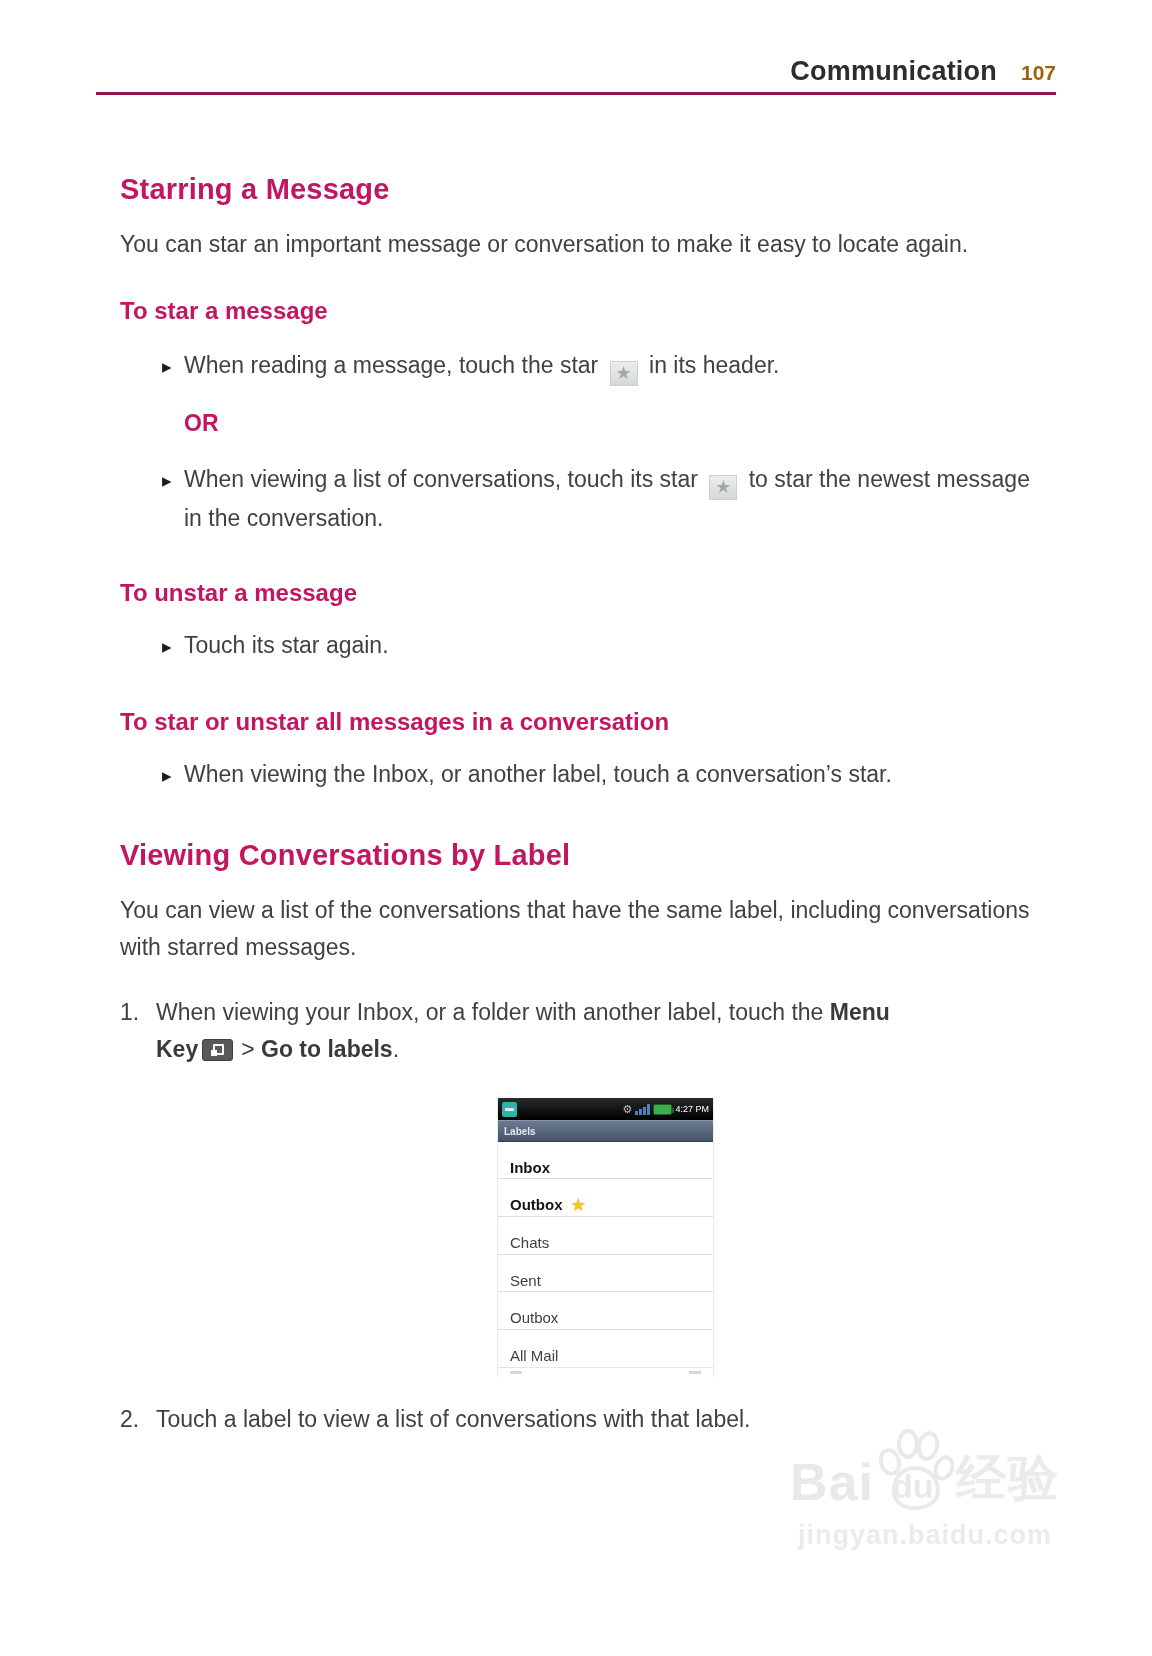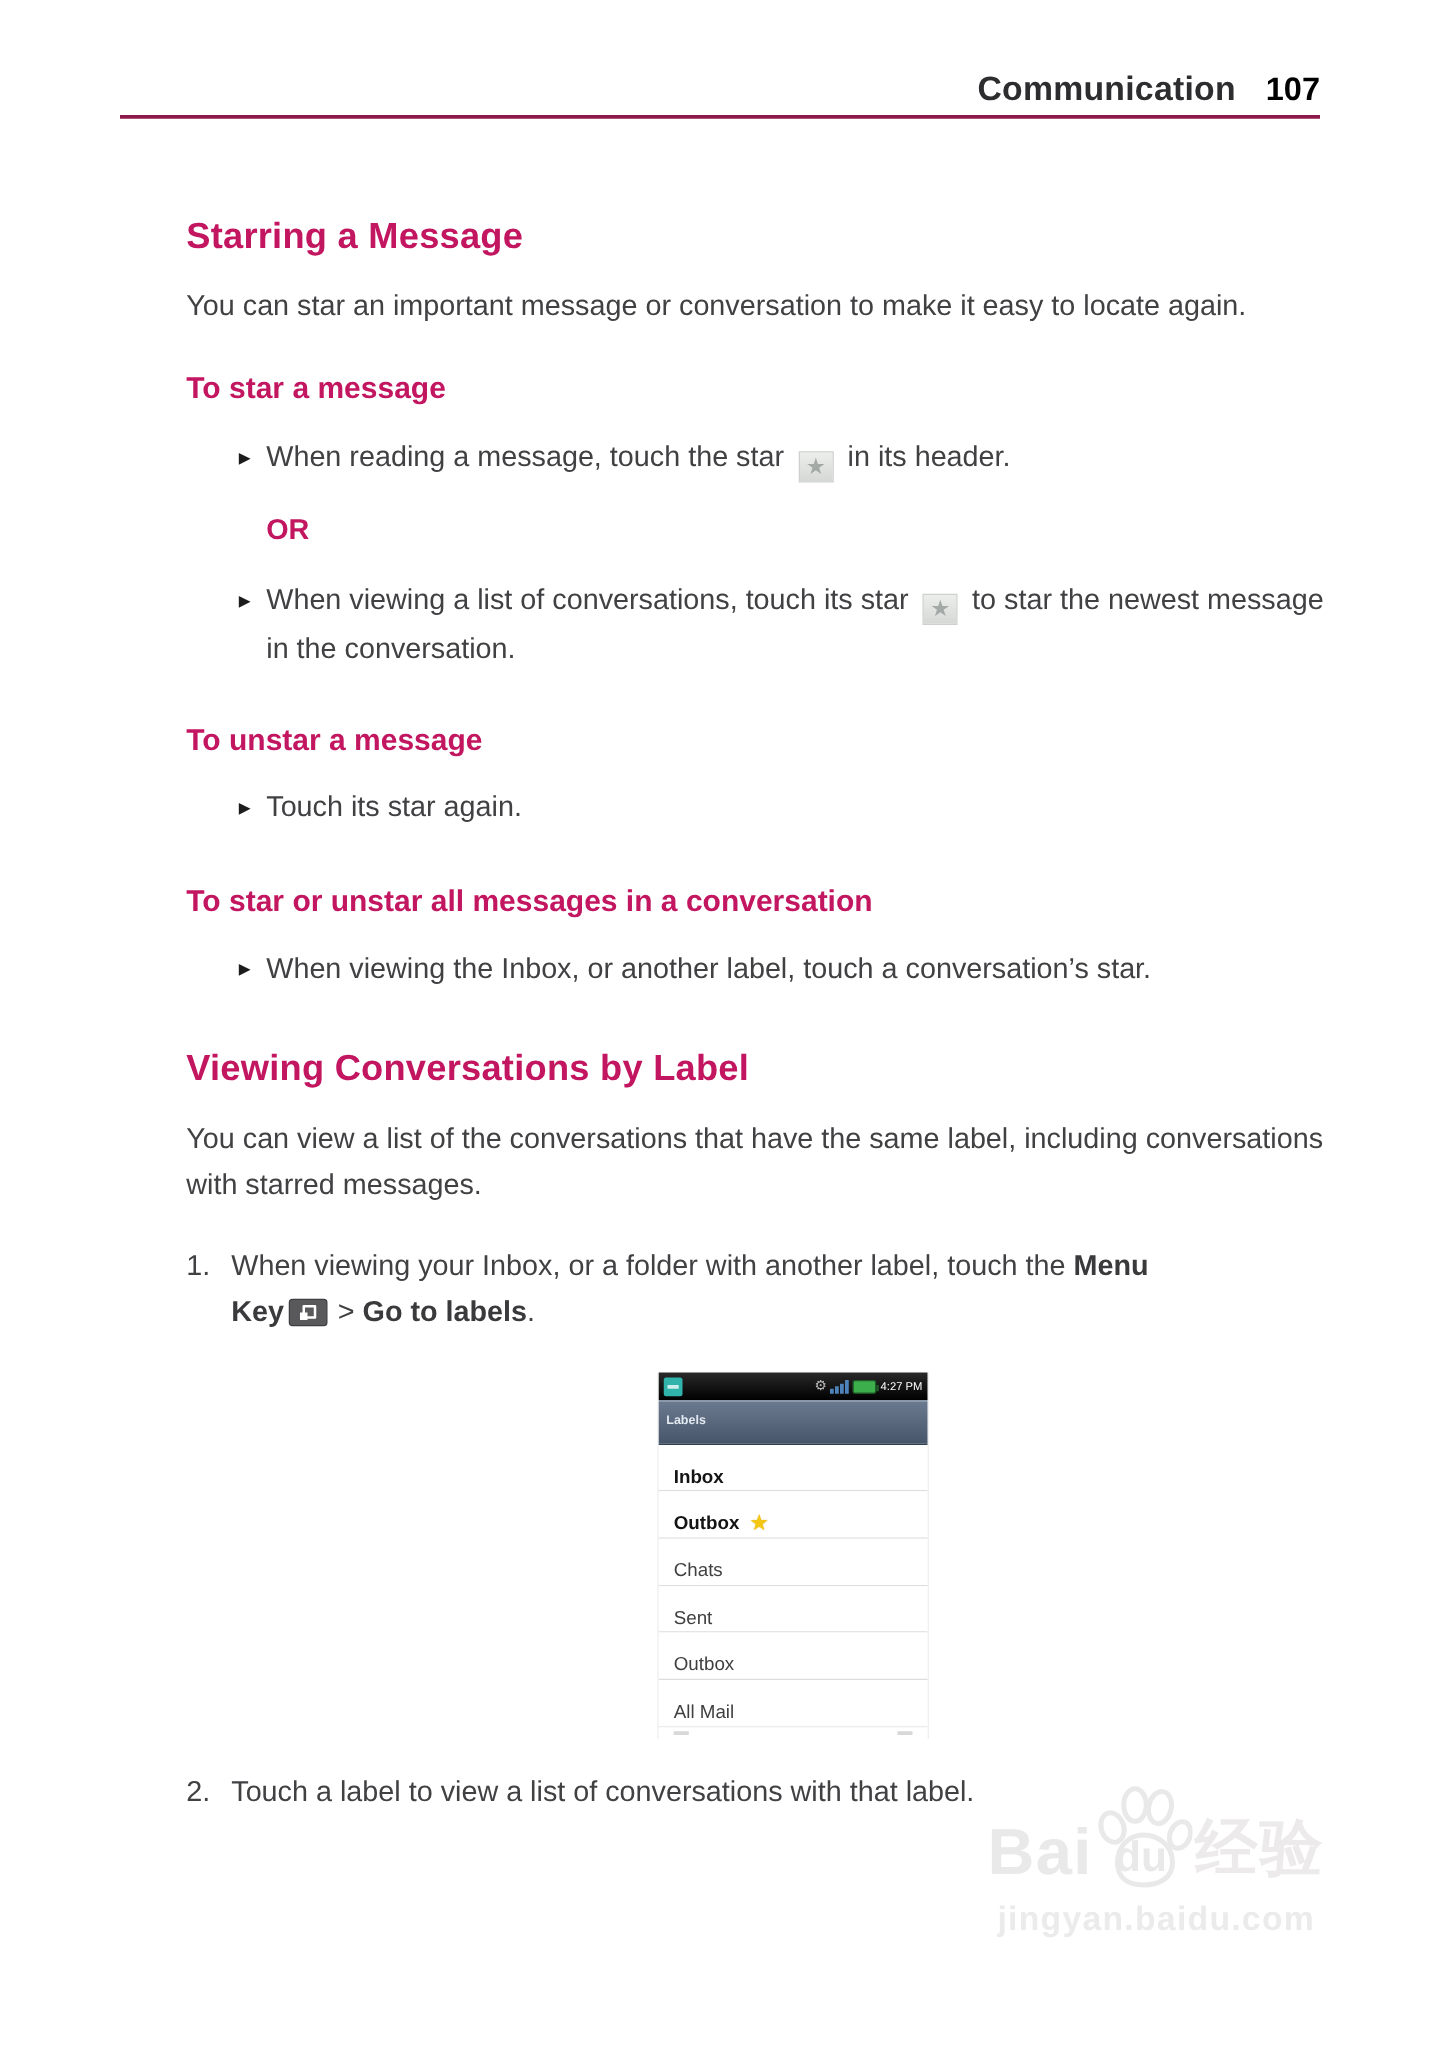--- a/index.html
+++ b/index.html
@@ -12,24 +12,24 @@
     color:#414144;
     overflow:hidden;
   }
   
   .running-header {
     margin:0 96px; padding-top:56px; padding-bottom:5px;
     display:flex; justify-content:flex-end; align-items:baseline; gap:24px;
     border-bottom:3px solid #8d1a4a;
   }
   .running-header .doc-title { font-size:27px; font-weight:600; color:#2d2d30; letter-spacing:0.2px; }
-  .running-header .page-num { font-size:26px; font-weight:600; color:#000000; }
-
-  
-  .content { padding:0 120px;margin-left:29px; }
+  .running-header .page-num { font-size:21px; font-weight:600; color:#a16207; }
+
+  
+  .content { padding:0 120px; }
   h1.section-title { margin-top:78px; font-size:29px; font-weight:bold; color:#c31660; letter-spacing:0.2px; }
   h2.sub-title { font-size:24px; font-weight:bold; color:#c31660; }
   p.body-text { font-size:23px; line-height:37px; color:#414144; width:910px; }
 
   .bullet { position:relative; padding-left:64px; width:924px; font-size:23px; line-height:37px; color:#414144; }
   .bullet .marker { position:absolute; left:42px; top:1px; font-size:19px; color:#1c1c1c; }
   .or-text { margin:24px 0 0 64px; font-size:23px; font-weight:bold; color:#c31660; }
 
   .inline-star {
     display:inline-block; width:28px; height:25px;
@@ -68,23 +68,23 @@
   .gear-glyph { font-size:11px; color:#b9b9b9; line-height:1; }
   .sig-bars { display:flex; align-items:flex-end; gap:1px; height:11px; }
   .sig-bars i { display:block; width:3px; background:#4d82ba; }
   .sig-bars i:nth-child(1){height:4px;} .sig-bars i:nth-child(2){height:6px;}
   .sig-bars i:nth-child(3){height:8px;} .sig-bars i:nth-child(4){height:11px;}
   .battery { width:19px; height:11px; background:#3cae4b; border:1px solid #1e5c28; border-radius:2px; position:relative; }
   .battery::after { content:""; position:absolute; right:-3px; top:3px; width:2px; height:5px; background:#1e5c28; }
   .status-time { font-size:9px; color:#ffffff; white-space:nowrap; }
 
   .phone-title-bar {
-    height:36px; background:linear-gradient(#6b7a8f,#46556a);
+    height:22px; background:linear-gradient(#6b7a8f,#46556a);
     border-top:1px solid #8a97a8; border-bottom:1px solid #313e4f;
-    display:flex; align-items:flex-end; padding:0 6px;
+    display:flex; align-items:center; padding:0 6px;
   }
   .phone-title-bar .bar-label { font-size:10px; font-weight:bold; color:#e3e9f0; }
 
   .prow { position:relative; padding:7px 12px 0 12px; border-bottom:1px solid #dddddd; background:#ffffff; }
   .prow.tall { height:37px; } .prow.short { height:38px; }
   .prow .plabel { font-size:15px; color:#3f3f3f; }
   .prow.bold .plabel { font-weight:bold; color:#141414; }
   .prow .psub { font-size:9px; color:#5a5a5a; margin-top:3px; }
   .prow .pcount { position:absolute; right:12px; top:25px; font-size:13px; font-weight:bold; color:#a21caf; }
   .prow .row-star { color:#f3c713; font-size:15px; margin-left:9px; text-shadow:0 0 1px #d3a200; }

